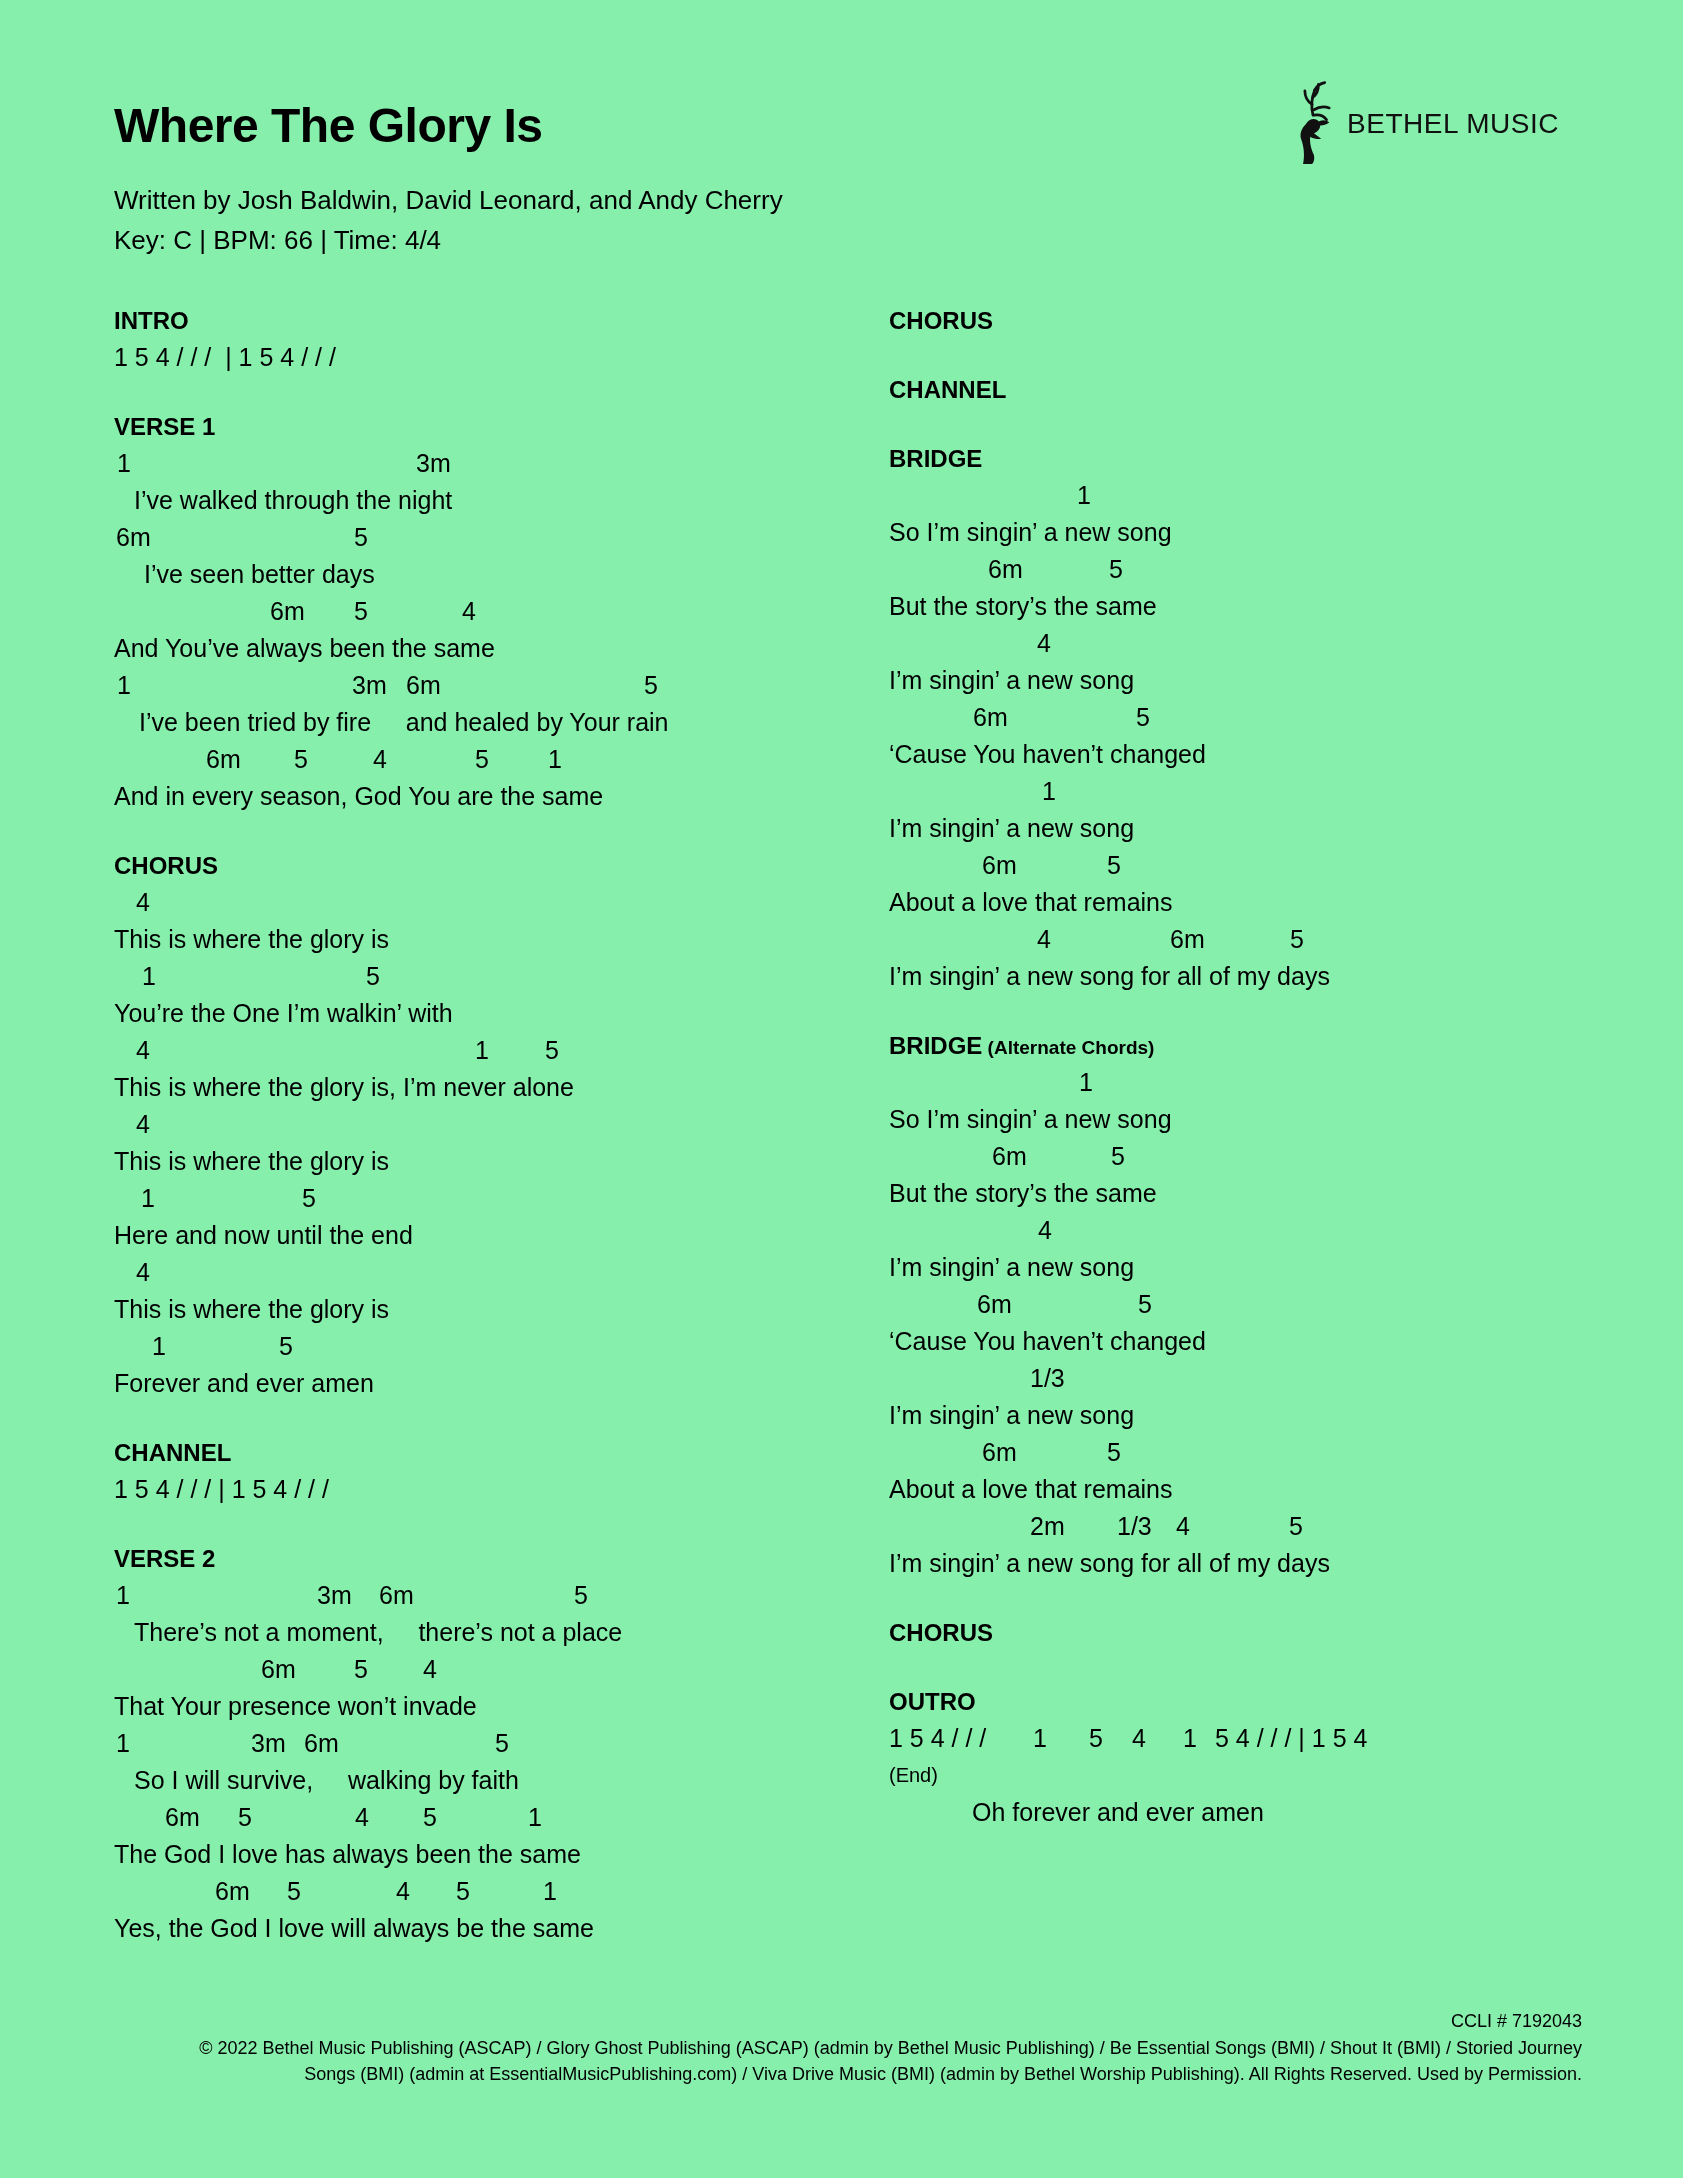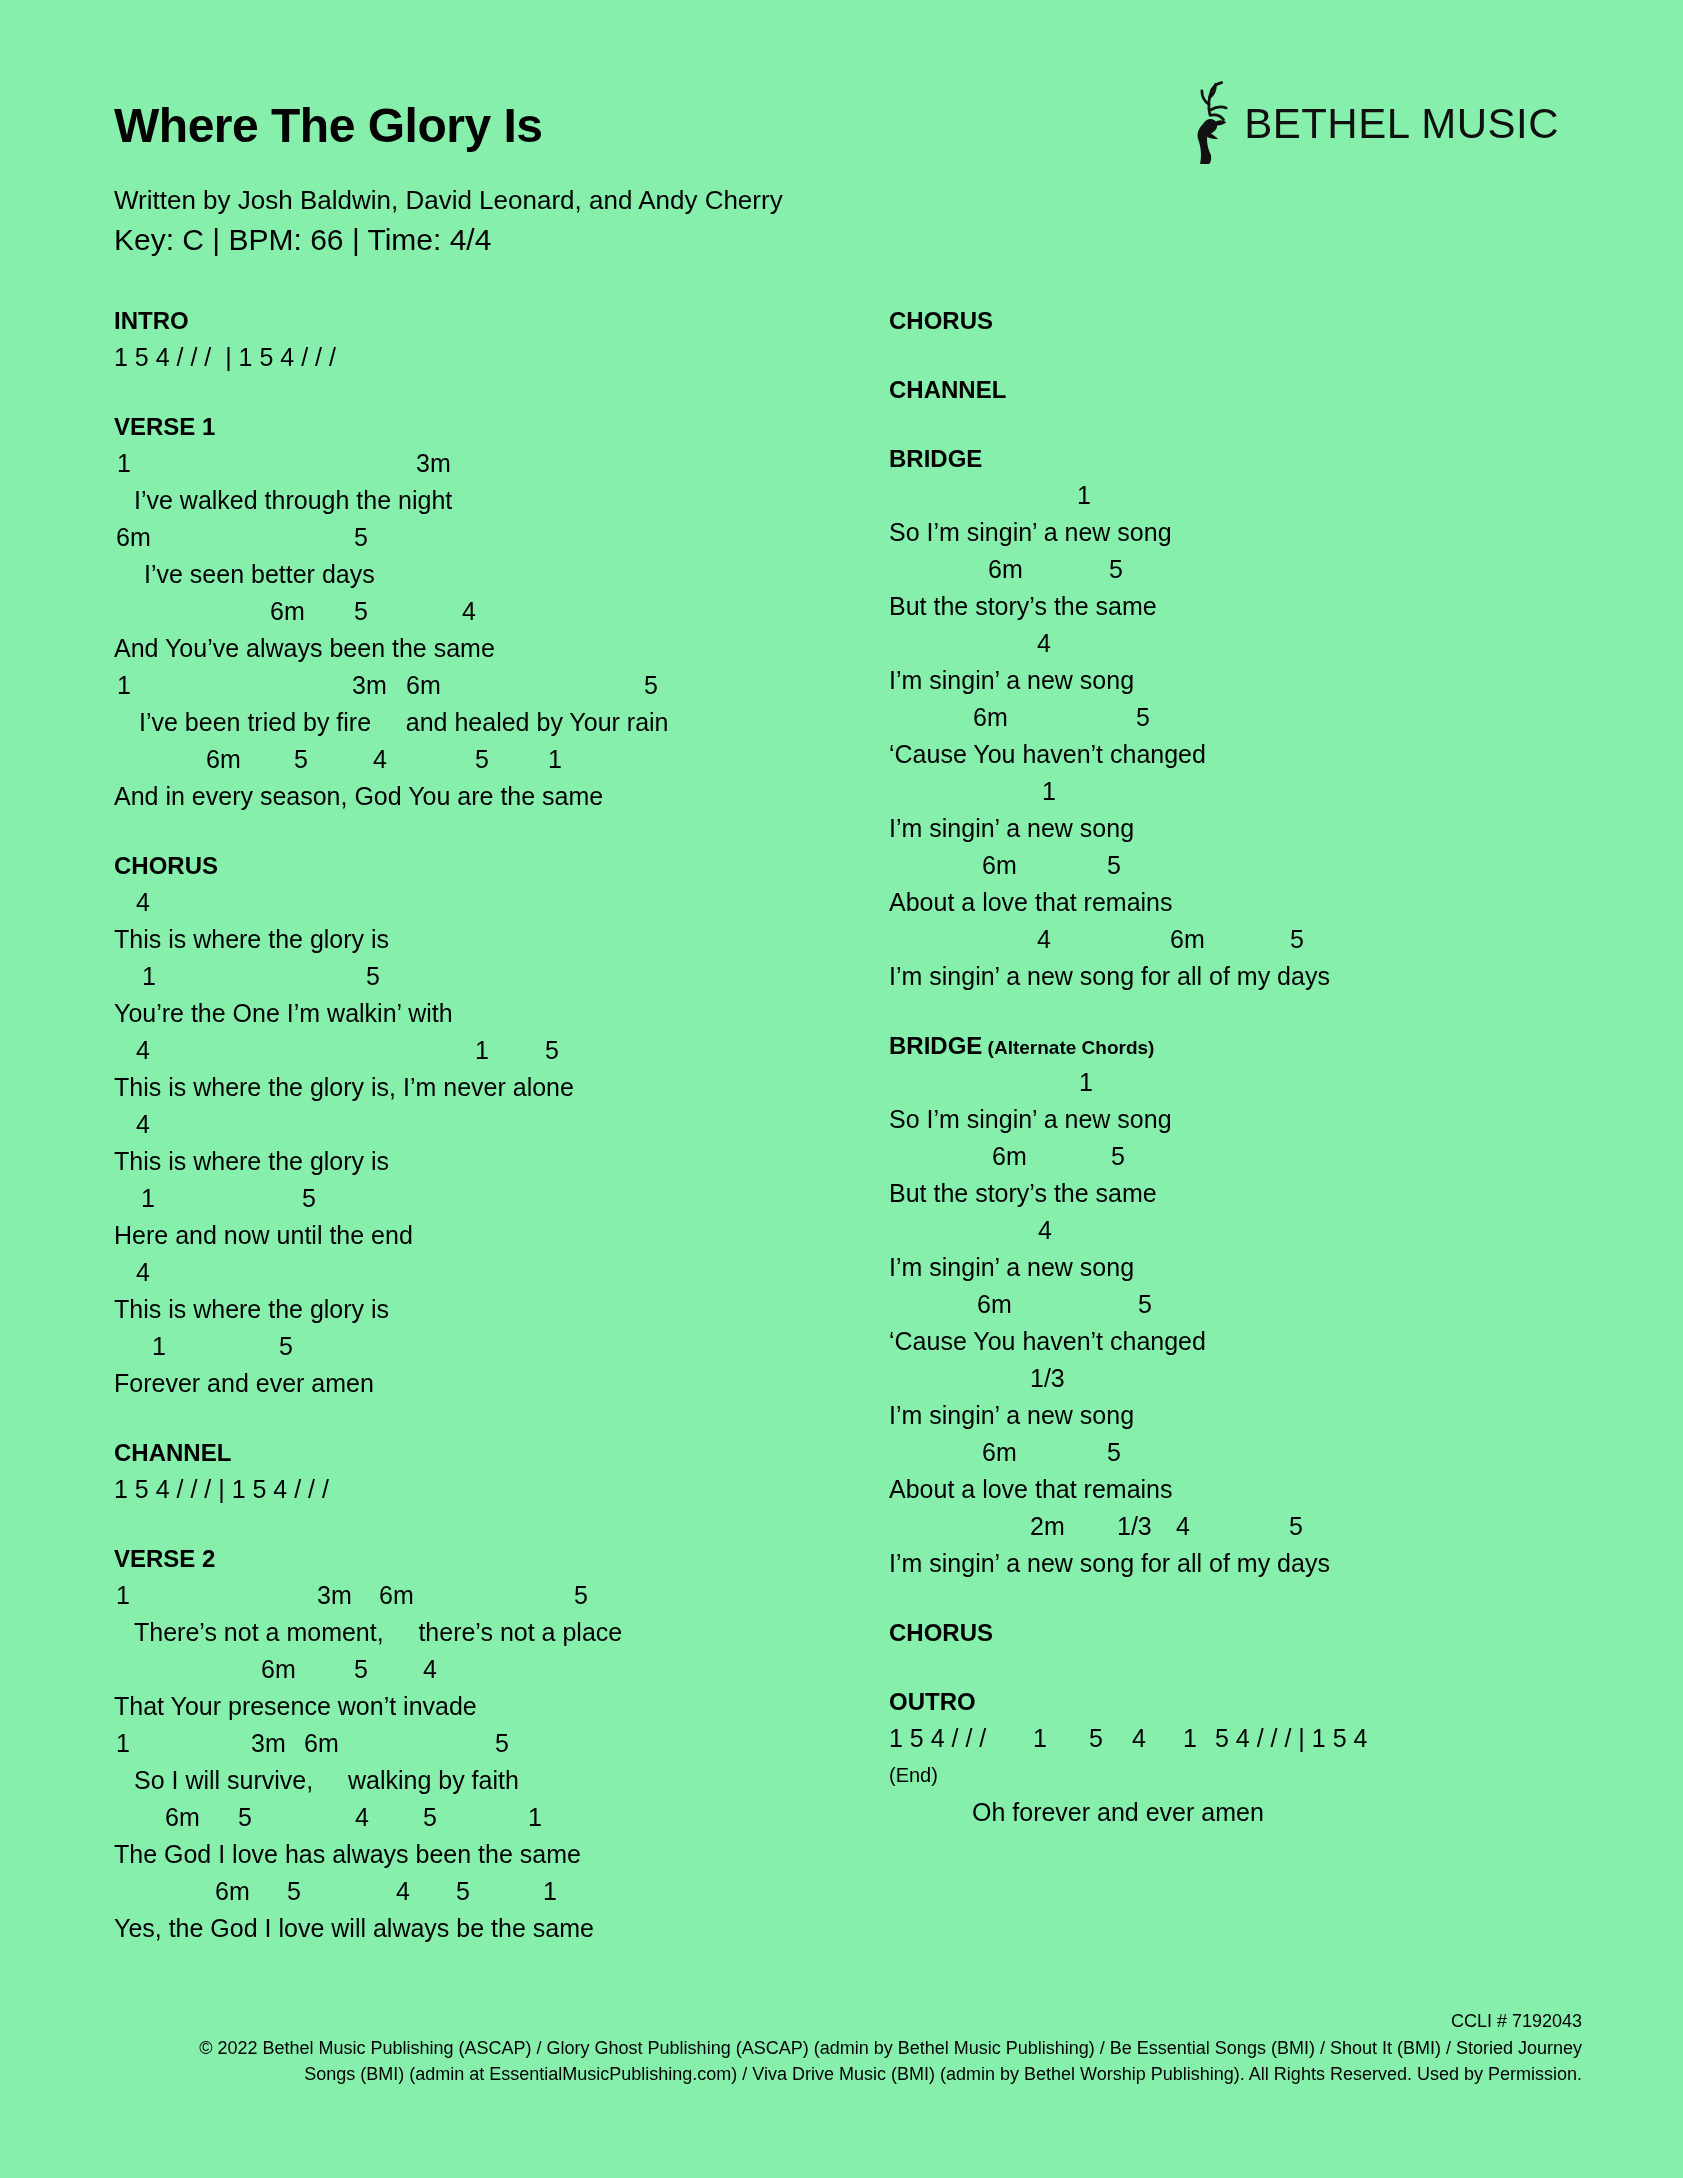--- a/index.html
+++ b/index.html
@@ -4,23 +4,23 @@
 <style>
   html,body{margin:0;padding:0;background:#fff;}
   .page{
     position:relative;width:1683px;height:2178px;background:#86efac;overflow:hidden;
     font-family:"Liberation Sans", sans-serif;color:#000;
   }
   
   .title-block{position:absolute;top:97px;left:114px;}
   .song-title{margin:0;font-size:48px;line-height:57px;font-weight:bold;letter-spacing:-0.5px;}
   .byline{margin-top:26px;font-size:26px;line-height:40px;}
-  .key-meta{font-size:30px;line-height:40px;}
+  .key-meta{font-size:26px;line-height:40px;}
   .brand{position:absolute;top:79px;right:124px;display:flex;align-items:center;gap:10px;}
-  .brand-name{font-size:42px;line-height:89px;letter-spacing:0.5px;color:#101010;}
+  .brand-name{font-size:28px;line-height:89px;letter-spacing:0.5px;color:#101010;}
   
   .columns{position:absolute;top:302px;left:114px;width:1460px;display:grid;grid-template-columns:775px auto;}
   .song-section{margin-bottom:32px;}
   .sec-heading{height:37px;line-height:37px;font-size:24px;font-weight:bold;white-space:pre;}
   .sec-suffix{font-size:19px;font-weight:bold;}
   .line{position:relative;height:37px;line-height:37px;font-size:25px;white-space:pre;}
   .chord{position:absolute;top:0;}
   .note-line{font-size:20px;}
   
   .footer{position:absolute;top:2008px;left:112px;width:1470px;text-align:right;}

